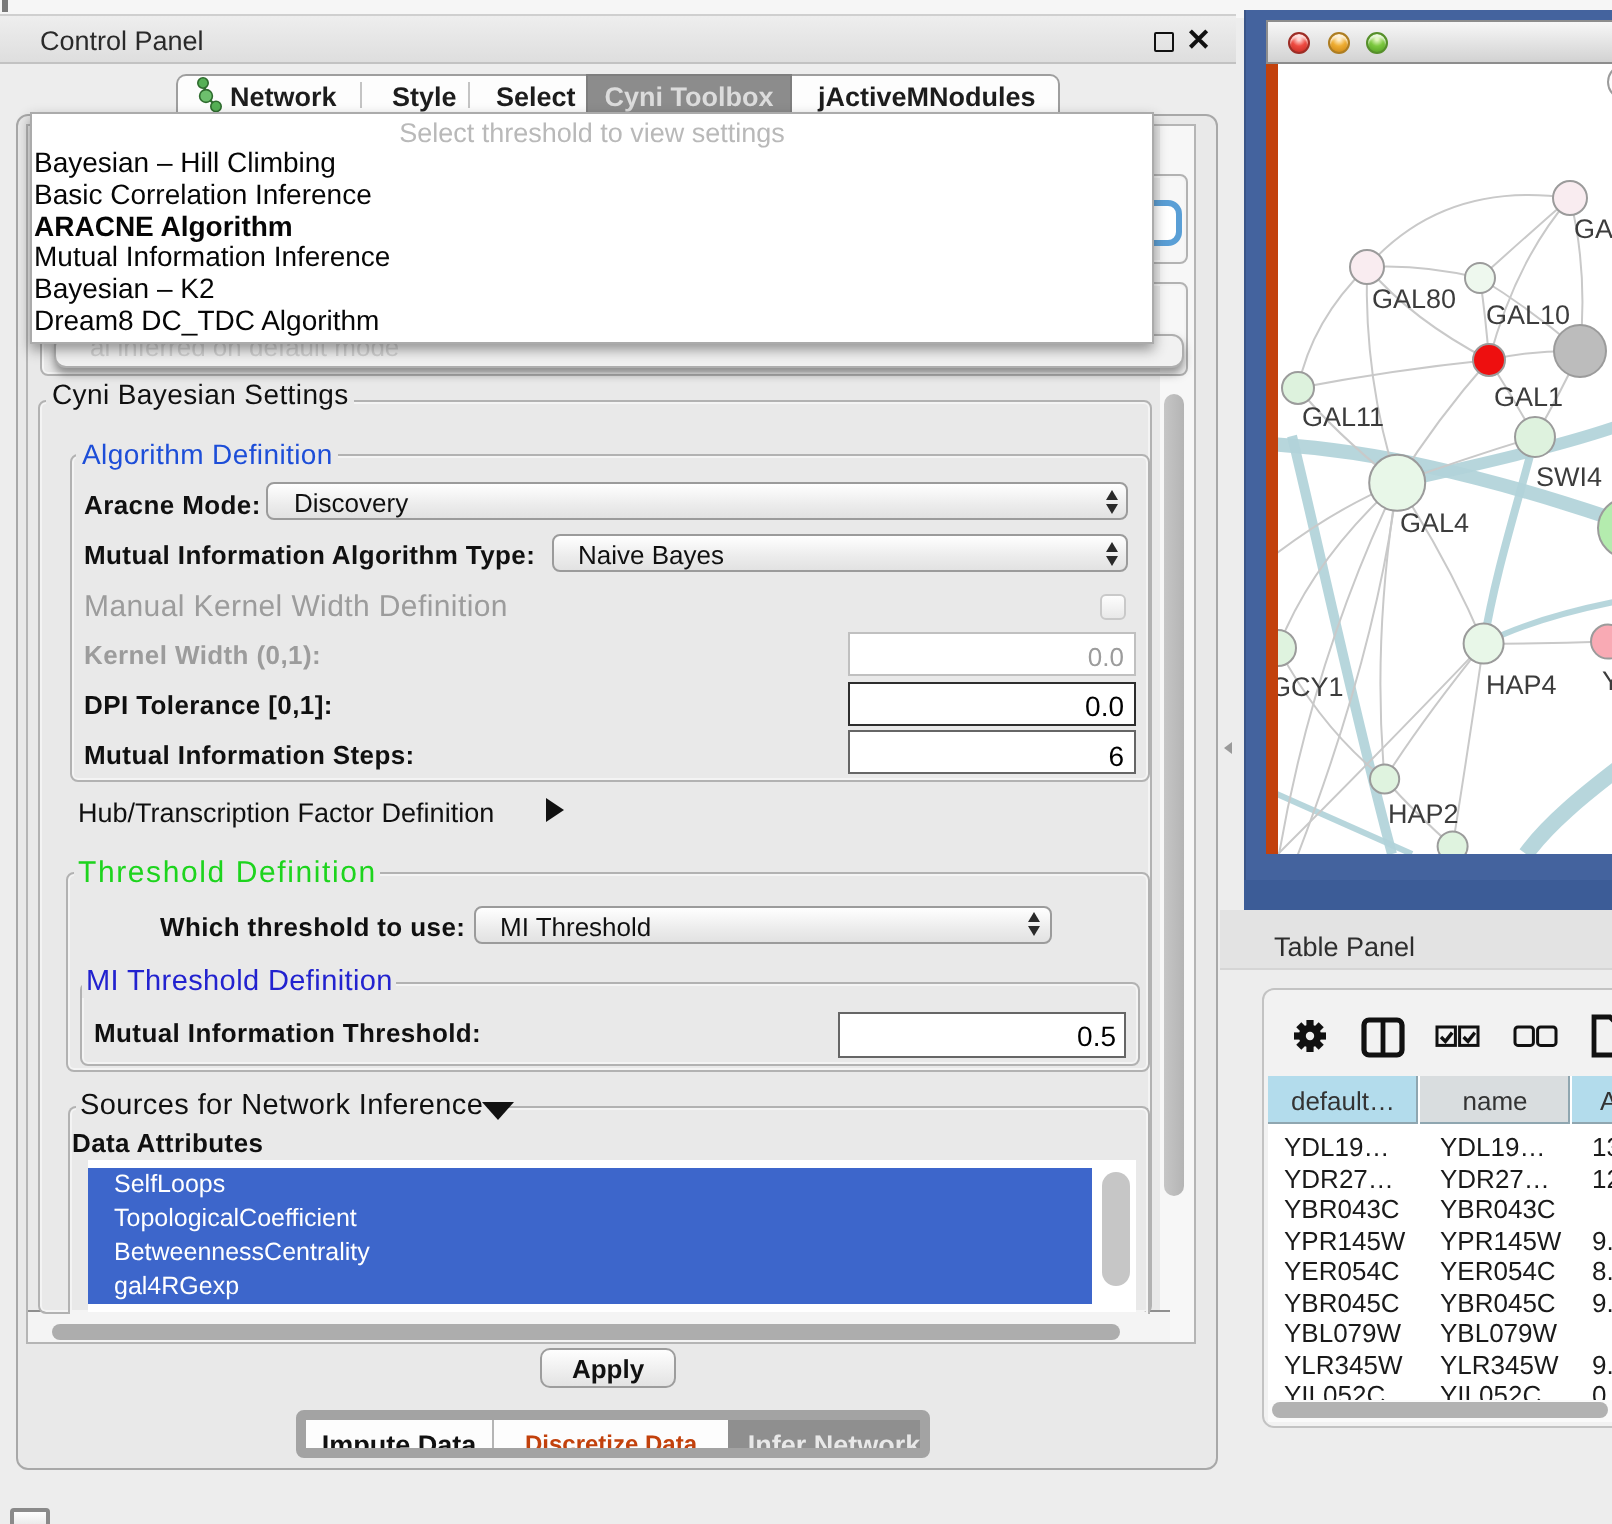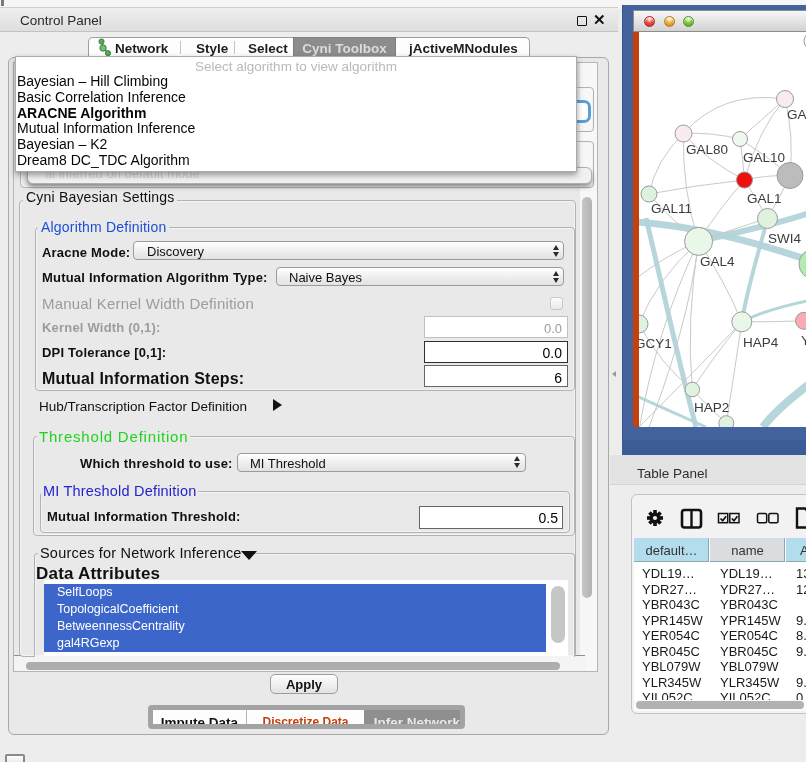--- a/index.html
+++ b/index.html
@@ -225,21 +225,21 @@
   <div class="abs" style="left:550px;top:297px;width:13px;height:13px;background:linear-gradient(#fdfdfd,#e8e8e8);border:1px solid #c9c9c9;border-radius:3px;"></div>
 
   <div class="lbl" style="left:42px;top:320px;font-size:13px;font-weight:bold;letter-spacing:0.2px;color:#9c9c9c;">Kernel Width (0,1):</div>
   <div class="abs" style="left:424px;top:316px;width:144px;height:22px;background:#fff;border:1px solid #c0c0c0;"></div>
   <div class="lbl" style="left:424px;top:321px;width:138px;text-align:right;font-size:13px;color:#9c9c9c;">0.0</div>
 
   <div class="lbl" style="left:42px;top:345px;font-size:13px;font-weight:bold;letter-spacing:0.2px;color:#101010;">DPI Tolerance [0,1]:</div>
   <div class="abs" style="left:424px;top:341px;width:144px;height:22px;background:#fff;border:1.5px solid #2e2e2e;"></div>
   <div class="lbl" style="left:424px;top:345px;width:138px;text-align:right;font-size:14px;color:#000;">0.0</div>
 
-  <div class="lbl" style="left:42px;top:370px;font-size:16px;font-weight:bold;letter-spacing:0.2px;color:#101010;">Mutual Information Steps:</div>
+  <div class="lbl" style="left:42px;top:370px;font-size:13px;font-weight:bold;letter-spacing:0.2px;color:#101010;">Mutual Information Steps:</div>
   <div class="abs" style="left:424px;top:365px;width:144px;height:22px;background:#fff;border:1px solid #666;"></div>
   <div class="lbl" style="left:424px;top:370px;width:138px;text-align:right;font-size:14px;color:#000;">6</div>
 
   <div class="lbl" style="left:39px;top:399px;font-size:13.5px;color:#101010;">Hub/Transcription Factor Definition</div>
   <div class="abs" style="left:273px;top:399px;width:0;height:0;border-top:6px solid transparent;border-bottom:6px solid transparent;border-left:9px solid #111;"></div>
 
   <div class="abs" style="left:33px;top:436px;width:542px;height:100px;border:1px solid #b2b2b2;border-radius:4px;box-shadow:inset 0 0 0 1px #f4f4f4;"></div>
   <div class="lbl" style="left:37px;top:428px;background:#e9e9e9;padding:0 2px;font-size:15px;letter-spacing:0.8px;color:#1dd41d;">Threshold Definition</div>
 
   <div class="lbl" style="left:80px;top:456px;font-size:13px;font-weight:bold;letter-spacing:0.2px;color:#101010;">Which threshold to use:</div>
@@ -250,21 +250,21 @@
   <div class="lbl" style="left:41px;top:483px;background:#e9e9e9;padding:0 2px;font-size:14.5px;letter-spacing:0.2px;color:#2222cf;">MI Threshold Definition</div>
 
   <div class="lbl" style="left:47px;top:509px;font-size:13px;font-weight:bold;letter-spacing:0.2px;color:#101010;">Mutual Information Threshold:</div>
   <div class="abs" style="left:419px;top:506px;width:144px;height:23px;background:#fff;border:1px solid #666;"></div>
   <div class="lbl" style="left:419px;top:510px;width:139px;text-align:right;font-size:14px;color:#000;">0.5</div>
 
   <div class="abs" style="left:34px;top:553px;width:541px;height:104px;border:1px solid #b2b2b2;border-top-left-radius:4px;border-top-right-radius:4px;border-bottom:none;box-shadow:inset 0 0 0 1px #f4f4f4;"></div>
   <div class="lbl" style="left:38px;top:545px;background:#e9e9e9;padding:0 2px;font-size:14.5px;letter-spacing:0.2px;color:#101010;">Sources for Network Inference</div>
   <div class="abs" style="left:241px;top:551px;width:0;height:0;border-left:8px solid transparent;border-right:8px solid transparent;border-top:9px solid #111;"></div>
 
-  <div class="lbl" style="left:36px;top:564px;font-size:17px;font-weight:bold;letter-spacing:0.2px;color:#101010;">Data Attributes</div>
+  <div class="lbl" style="left:36px;top:564px;font-size:13px;font-weight:bold;letter-spacing:0.2px;color:#101010;">Data Attributes</div>
 
   <div class="abs" style="left:44px;top:580px;width:524px;height:76px;background:#fff;overflow:hidden;">
     <div class="abs" style="left:0;top:4px;width:502px;height:68px;background:#3d66cb;"></div>
     <div class="lbl" style="left:13px;top:5px;font-size:12.5px;color:#fff;">SelfLoops</div>
     <div class="lbl" style="left:13px;top:22px;font-size:12.5px;color:#fff;">TopologicalCoefficient</div>
     <div class="lbl" style="left:13px;top:39px;font-size:12.5px;color:#fff;">BetweennessCentrality</div>
     <div class="lbl" style="left:13px;top:56px;font-size:12.5px;color:#fff;">gal4RGexp</div>
     <div class="abs" style="left:507px;top:6px;width:14px;height:57px;background:#c6c6c6;border-radius:7px;"></div>
   </div>
 
@@ -292,21 +292,21 @@
 
   <div class="abs" style="left:20px;top:87px;width:574px;height:45px;border:1px solid #b2b2b2;border-radius:4px;box-shadow:inset 0 0 0 1px #f4f4f4;"></div>
   <div class="abs" style="left:20px;top:141px;width:574px;height:47px;border:1px solid #b2b2b2;border-radius:4px;box-shadow:inset 0 0 0 1px #f4f4f4;"></div>
 
   <div class="abs" style="left:560px;top:100px;width:31px;height:23px;background:#fff;border:3px solid #5a9fd6;border-radius:7px;"></div>
 
   <div class="abs" style="left:27px;top:167px;width:565px;height:17px;background:#f1f1f1;border:1px solid #aeaeae;border-radius:6px;box-shadow:0 3px 4px rgba(50,50,50,0.5);"></div>
   <div class="lbl" style="left:45px;top:166px;font-size:13px;color:#d2d2d2;">al inferred on default mode</div>
 
   <div class="abs" style="left:15px;top:56px;width:562px;height:116px;background:#ffffff;border:1px solid #ababab;box-shadow:0 3px 6px rgba(40,40,40,0.45);"></div>
-  <div class="lbl" style="left:15px;top:59px;width:562px;text-align:center;font-size:13.5px;color:#b9b9b9;">Select algorithm to view algorithm</div>
+  <div class="lbl" style="left:15px;top:59px;width:562px;text-align:center;font-size:13.5px;color:#b9b9b9;">Select threshold to view settings</div>
   <div class="lbl" style="left:17px;top:73px;font-size:14px;color:#060606;">Bayesian – Hill Climbing</div>
   <div class="lbl" style="left:17px;top:89px;font-size:14px;color:#060606;">Basic Correlation Inference</div>
   <div class="lbl" style="left:17px;top:105px;font-size:14px;font-weight:bold;color:#060606;">ARACNE Algorithm</div>
   <div class="lbl" style="left:17px;top:120px;font-size:14px;color:#060606;">Mutual Information Inference</div>
   <div class="lbl" style="left:17px;top:136px;font-size:14px;color:#060606;">Bayesian – K2</div>
   <div class="lbl" style="left:17px;top:152px;font-size:14px;color:#060606;">Dream8 DC_TDC Algorithm</div>
 
 </div>
 
 </body></html>

